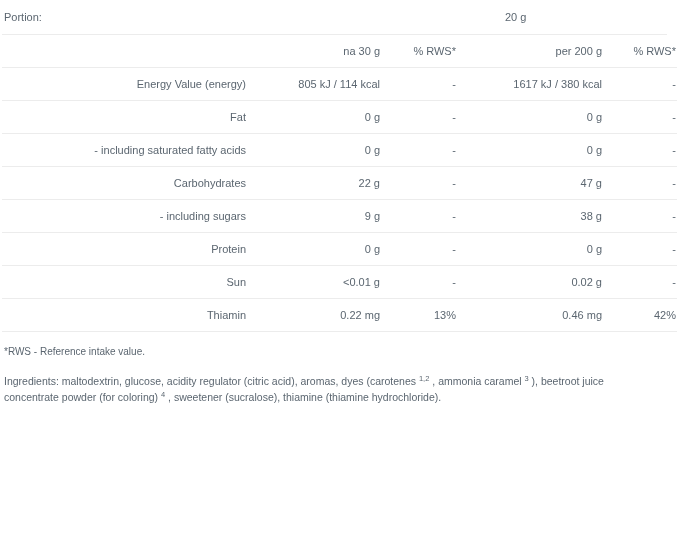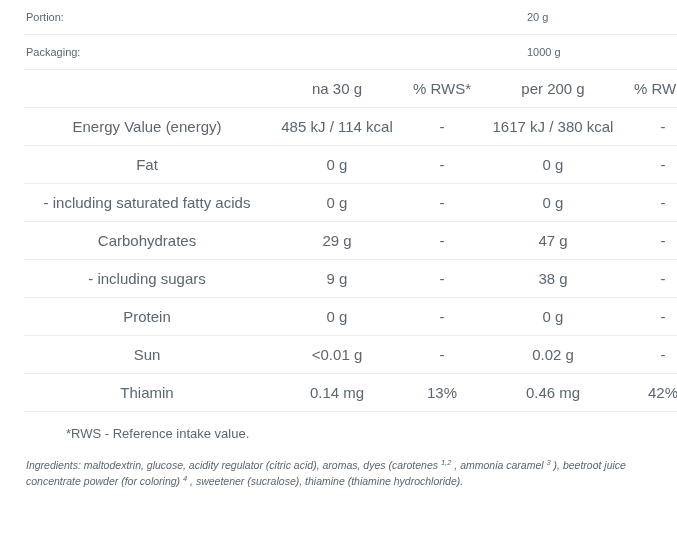--- a/index.html
+++ b/index.html
@@ -13,21 +13,21 @@
     font-family: "Liberation Sans", sans-serif;
     font-size: 11px;
     color: #5b6670;
     overflow: hidden;
   }
   .page {
     position: relative;
     width: 665px;
     height: 551px;
     box-sizing: border-box;
-    padding: 0 24px;
+    padding: 0 2px;
   }
   
   table.kv {
     width: 100%;
     border-collapse: collapse;
     table-layout: fixed;
   }
   table.kv tr {
     border-bottom: 1px solid #ececec;
   }
@@ -52,46 +52,44 @@
   table.nutri {
     width: 100%;
     border-collapse: collapse;
     table-layout: fixed;
   }
   table.nutri tr {
     border-bottom: 1px solid #ececec;
   }
   table.nutri th, table.nutri td {
     padding: 10px 2px 10px 2px;
-    text-align: center;
+    text-align: right;
     font-weight: normal;
     vertical-align: middle;
-    font-size: 15px;
+    font-size: 11px;
     color: #5b6670;
   }
   .col-name  { width: 242px; }
   .col-per   { width: 130px; }
   .col-rws   { width: 72px;  }
   .col-100   { width: 142px; }
   .col-rws2  { width: 70px;  }
 
   
   .footnote {
     padding: 13px 2px 0 2px;
-    font-size: 13px;
+    font-size: 10px;
     color: #5b6670;
     line-height: 1.45;
-    margin-left: 40px;
   }
   .ingredients {
     padding: 13px 2px 0 2px;
     font-size: 10.5px;
     color: #5b6670;
     line-height: 1.55;
-    font-style: italic;
   }
   .allergen {
     padding: 14px 2px 0 2px;
     font-size: 10.5px;
     color: #5b6670;
     line-height: 1.5;
   }
   sup {
     font-size: 7.5px;
     vertical-align: super;
@@ -102,63 +100,59 @@
 <body>
 
 <div class="page">
 
   <table class="kv">
     <tbody>
       <tr>
         <td class="kv-label">Portion:</td>
         <td class="kv-value">20 g</td>
       </tr>
-      <tr>
-        <td class="kv-label">Packaging:</td>
-        <td class="kv-value">1000 g</td>
-      </tr>
     </tbody>
   </table>
 
 
   <table class="nutri">
     <thead>
       <tr>
         <th class="col-name"></th>
         <th class="col-per">na 30 g</th>
         <th class="col-rws">% RWS*</th>
         <th class="col-100">per 200 g</th>
         <th class="col-rws2">% RWS*</th>
       </tr>
     </thead>
     <tbody>
       <tr>
         <td class="col-name">Energy Value (energy)</td>
-        <td class="col-per">485 kJ / 114 kcal</td>
+        <td class="col-per">805 kJ / 114 kcal</td>
         <td class="col-rws">-</td>
         <td class="col-100">1617 kJ / 380 kcal</td>
         <td class="col-rws2">-</td>
       </tr>
       <tr>
         <td class="col-name">Fat</td>
         <td class="col-per">0 g</td>
         <td class="col-rws">-</td>
         <td class="col-100">0 g</td>
         <td class="col-rws2">-</td>
       </tr>
       <tr>
         <td class="col-name">- including saturated fatty acids</td>
         <td class="col-per">0 g</td>
         <td class="col-rws">-</td>
         <td class="col-100">0 g</td>
         <td class="col-rws2">-</td>
       </tr>
       <tr>
         <td class="col-name">Carbohydrates</td>
-        <td class="col-per">29 g</td>
+        <td class="col-per">22 g</td>
         <td class="col-rws">-</td>
         <td class="col-100">47 g</td>
         <td class="col-rws2">-</td>
       </tr>
       <tr>
         <td class="col-name">- including sugars</td>
         <td class="col-per">9 g</td>
         <td class="col-rws">-</td>
         <td class="col-100">38 g</td>
         <td class="col-rws2">-</td>
@@ -172,21 +166,21 @@
       </tr>
       <tr>
         <td class="col-name">Sun</td>
         <td class="col-per">&lt;0.01 g</td>
         <td class="col-rws">-</td>
         <td class="col-100">0.02 g</td>
         <td class="col-rws2">-</td>
       </tr>
       <tr>
         <td class="col-name">Thiamin</td>
-        <td class="col-per">0.14 mg</td>
+        <td class="col-per">0.22 mg</td>
         <td class="col-rws">13%</td>
         <td class="col-100">0.46 mg</td>
         <td class="col-rws2">42%</td>
       </tr>
     </tbody>
   </table>
 
   <div class="footnote">*RWS - Reference intake value.</div>
 
   <div class="ingredients"><span>Ingredients: maltodextrin, glucose, acidity regulator (citric acid), aromas, dyes (carotenes </span><sup>1,2</sup><span> , ammonia caramel </span><sup>3</sup><span> ), beetroot juice concentrate powder (for coloring) </span><sup>4</sup><span> , sweetener (sucralose), thiamine (thiamine hydrochloride).</span></div>

